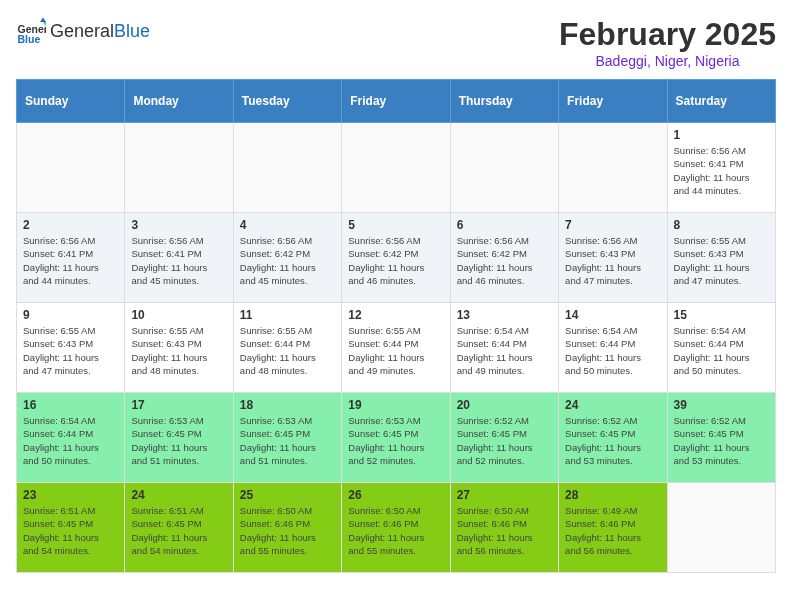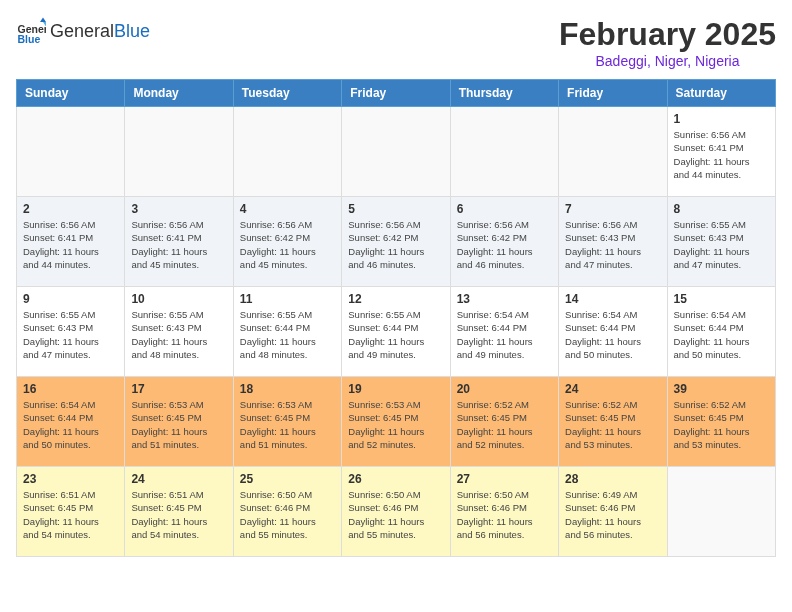--- a/index.html
+++ b/index.html
@@ -42,21 +42,21 @@
       border-collapse: collapse;
     }
     .calendar thead tr {
       background-color: #3a7fc1;
     }
     .calendar thead th {
       color: #fff;
       font-size: 12px;
       font-weight: bold;
       text-align: left;
-      padding: 6px 8px;
+      padding: 14px 8px;
       border: 1px solid #5a9fd4;
     }
     .calendar tbody td {
       vertical-align: top;
       padding: 5px 6px;
       border: 1px solid #ddd;
       font-size: 10px;
       color: #444;
       width: 108px;
       min-height: 80px;
@@ -224,21 +224,21 @@
 and 50 minutes.</div>
         </td>
         <td>
           <span class="day-number">15</span>
           <div class="day-info" style="white-space: pre-line;">Sunrise: 6:54 AM
 Sunset: 6:44 PM
 Daylight: 11 hours
 and 50 minutes.</div>
         </td>
       </tr>
-      <tr style="background-color: #fdba74;">
+      <tr style="background-color: #86efac;">
         <td>
           <span class="day-number">16</span>
           <div class="day-info" style="white-space: pre-line;">Sunrise: 6:54 AM
 Sunset: 6:44 PM
 Daylight: 11 hours
 and 50 minutes.</div>
         </td>
         <td>
           <span class="day-number">17</span>
           <div class="day-info" style="white-space: pre-line;">Sunrise: 6:53 AM
@@ -275,21 +275,21 @@
 and 53 minutes.</div>
         </td>
         <td>
           <span class="day-number">39</span>
           <div class="day-info" style="white-space: pre-line;">Sunrise: 6:52 AM
 Sunset: 6:45 PM
 Daylight: 11 hours
 and 53 minutes.</div>
         </td>
       </tr>
-      <tr style="background-color: #fef9c3;">
+      <tr style="background-color: #84cc16;">
         <td>
           <span class="day-number">23</span>
           <div class="day-info" style="white-space: pre-line;">Sunrise: 6:51 AM
 Sunset: 6:45 PM
 Daylight: 11 hours
 and 54 minutes.</div>
         </td>
         <td>
           <span class="day-number">24</span>
           <div class="day-info" style="white-space: pre-line;">Sunrise: 6:51 AM

